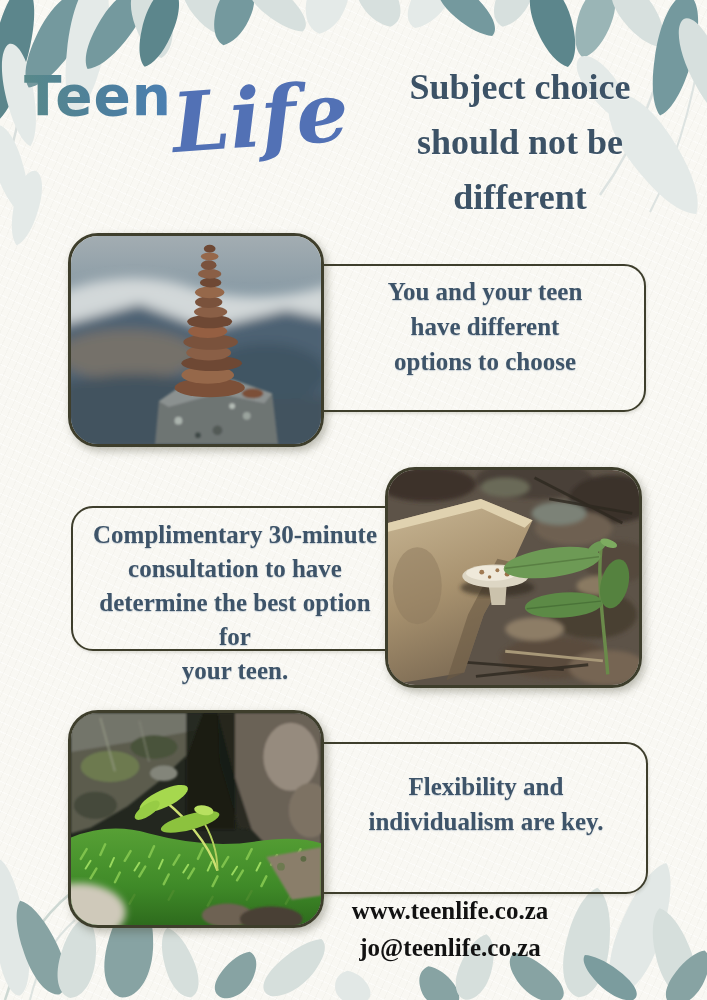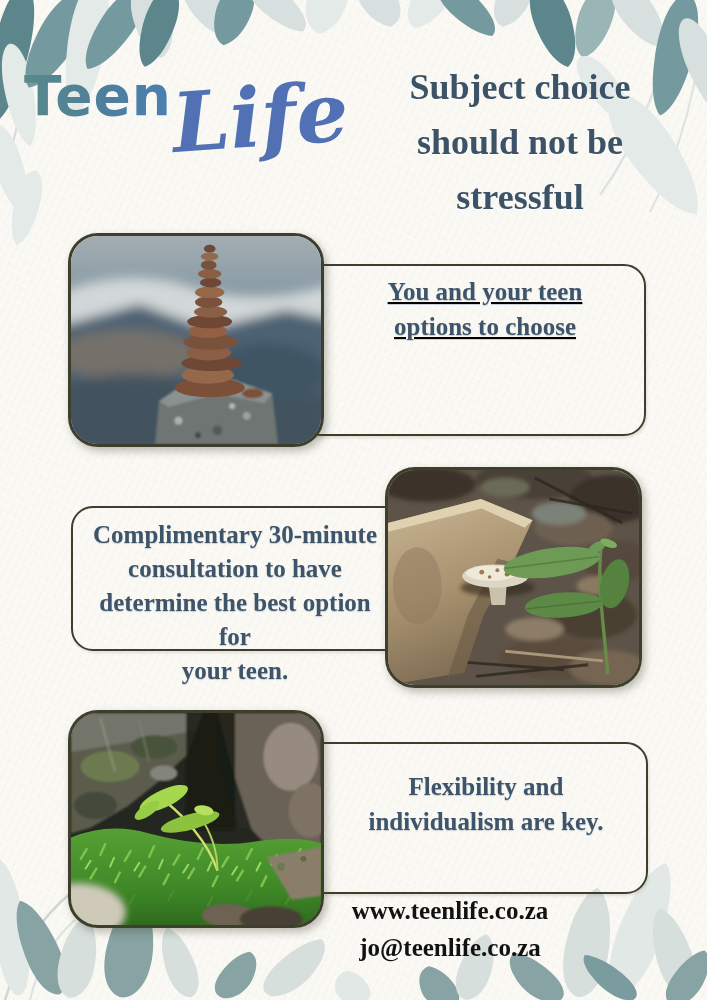--- a/index.html
+++ b/index.html
@@ -32,21 +32,21 @@
   .textbox{
     position:absolute;z-index:2;box-sizing:border-box;
     border:2px solid #3e3e2c;border-radius:22px;
     box-shadow:1px 2px 3px rgba(80,80,60,0.15);
   }
   .textbox .lines{
     text-align:center;font-weight:bold;font-size:25px;color:#3e5469;
     text-shadow:0 1px 1px rgba(160,175,190,0.55);
   }
   .textbox .lines span{display:block;}
-  .box1{left:298px;top:264px;width:348px;height:172px;text-decoration:underline;}
+  .box1{left:298px;top:264px;width:348px;height:148px;}
   .box1 .lines{padding:8px 10px 0 36px;line-height:35px;}
   .box2{left:71px;top:506px;width:350px;height:145px;}
   .box2 .lines{padding:10px 40px 0 18px;line-height:34px;}
   .box3{left:298px;top:742px;width:350px;height:152px;}
   .box3 .lines{padding:25px 14px 0 40px;line-height:35px;}
   .photo{
     position:absolute;z-index:3;box-sizing:border-box;overflow:hidden;
     border:3px solid #3e3e2c;border-radius:30px;
     box-shadow:3px 4px 9px rgba(70,70,50,0.35);
   }
@@ -122,26 +122,27 @@
     <use href="#leafUp" fill="#7b9c9e" transform="translate(590 150) scale(0.95 0.55) rotate(-32 20 50)"></use>
     <use href="#leafUp" fill="#87a3a3" transform="translate(668 148) scale(1.05 0.6) rotate(18 20 50)"></use>
   </svg>
 
   <div class="logo-teen">Teen</div>
   <div class="logo-life">Life</div>
 
   <div class="title">
     <span>Subject choice</span>
     <span>should not be</span>
-    <span>stressful</span>
+    <span>different</span>
   </div>
 
   <div class="textbox box1">
     <div class="lines">
       <span>You and your teen</span>
+      <span>have different</span>
       <span>options to choose</span>
     </div>
   </div>
 
   <div class="photo photo1">
     <svg viewBox="0 0 256 214" preserveAspectRatio="none">
       <defs>
         <linearGradient id="p1sky" x1="0" y1="0" x2="0" y2="1">
           <stop offset="0" stop-color="#a3adb2"></stop>
             <stop offset="0.35" stop-color="#8195a1"></stop>

